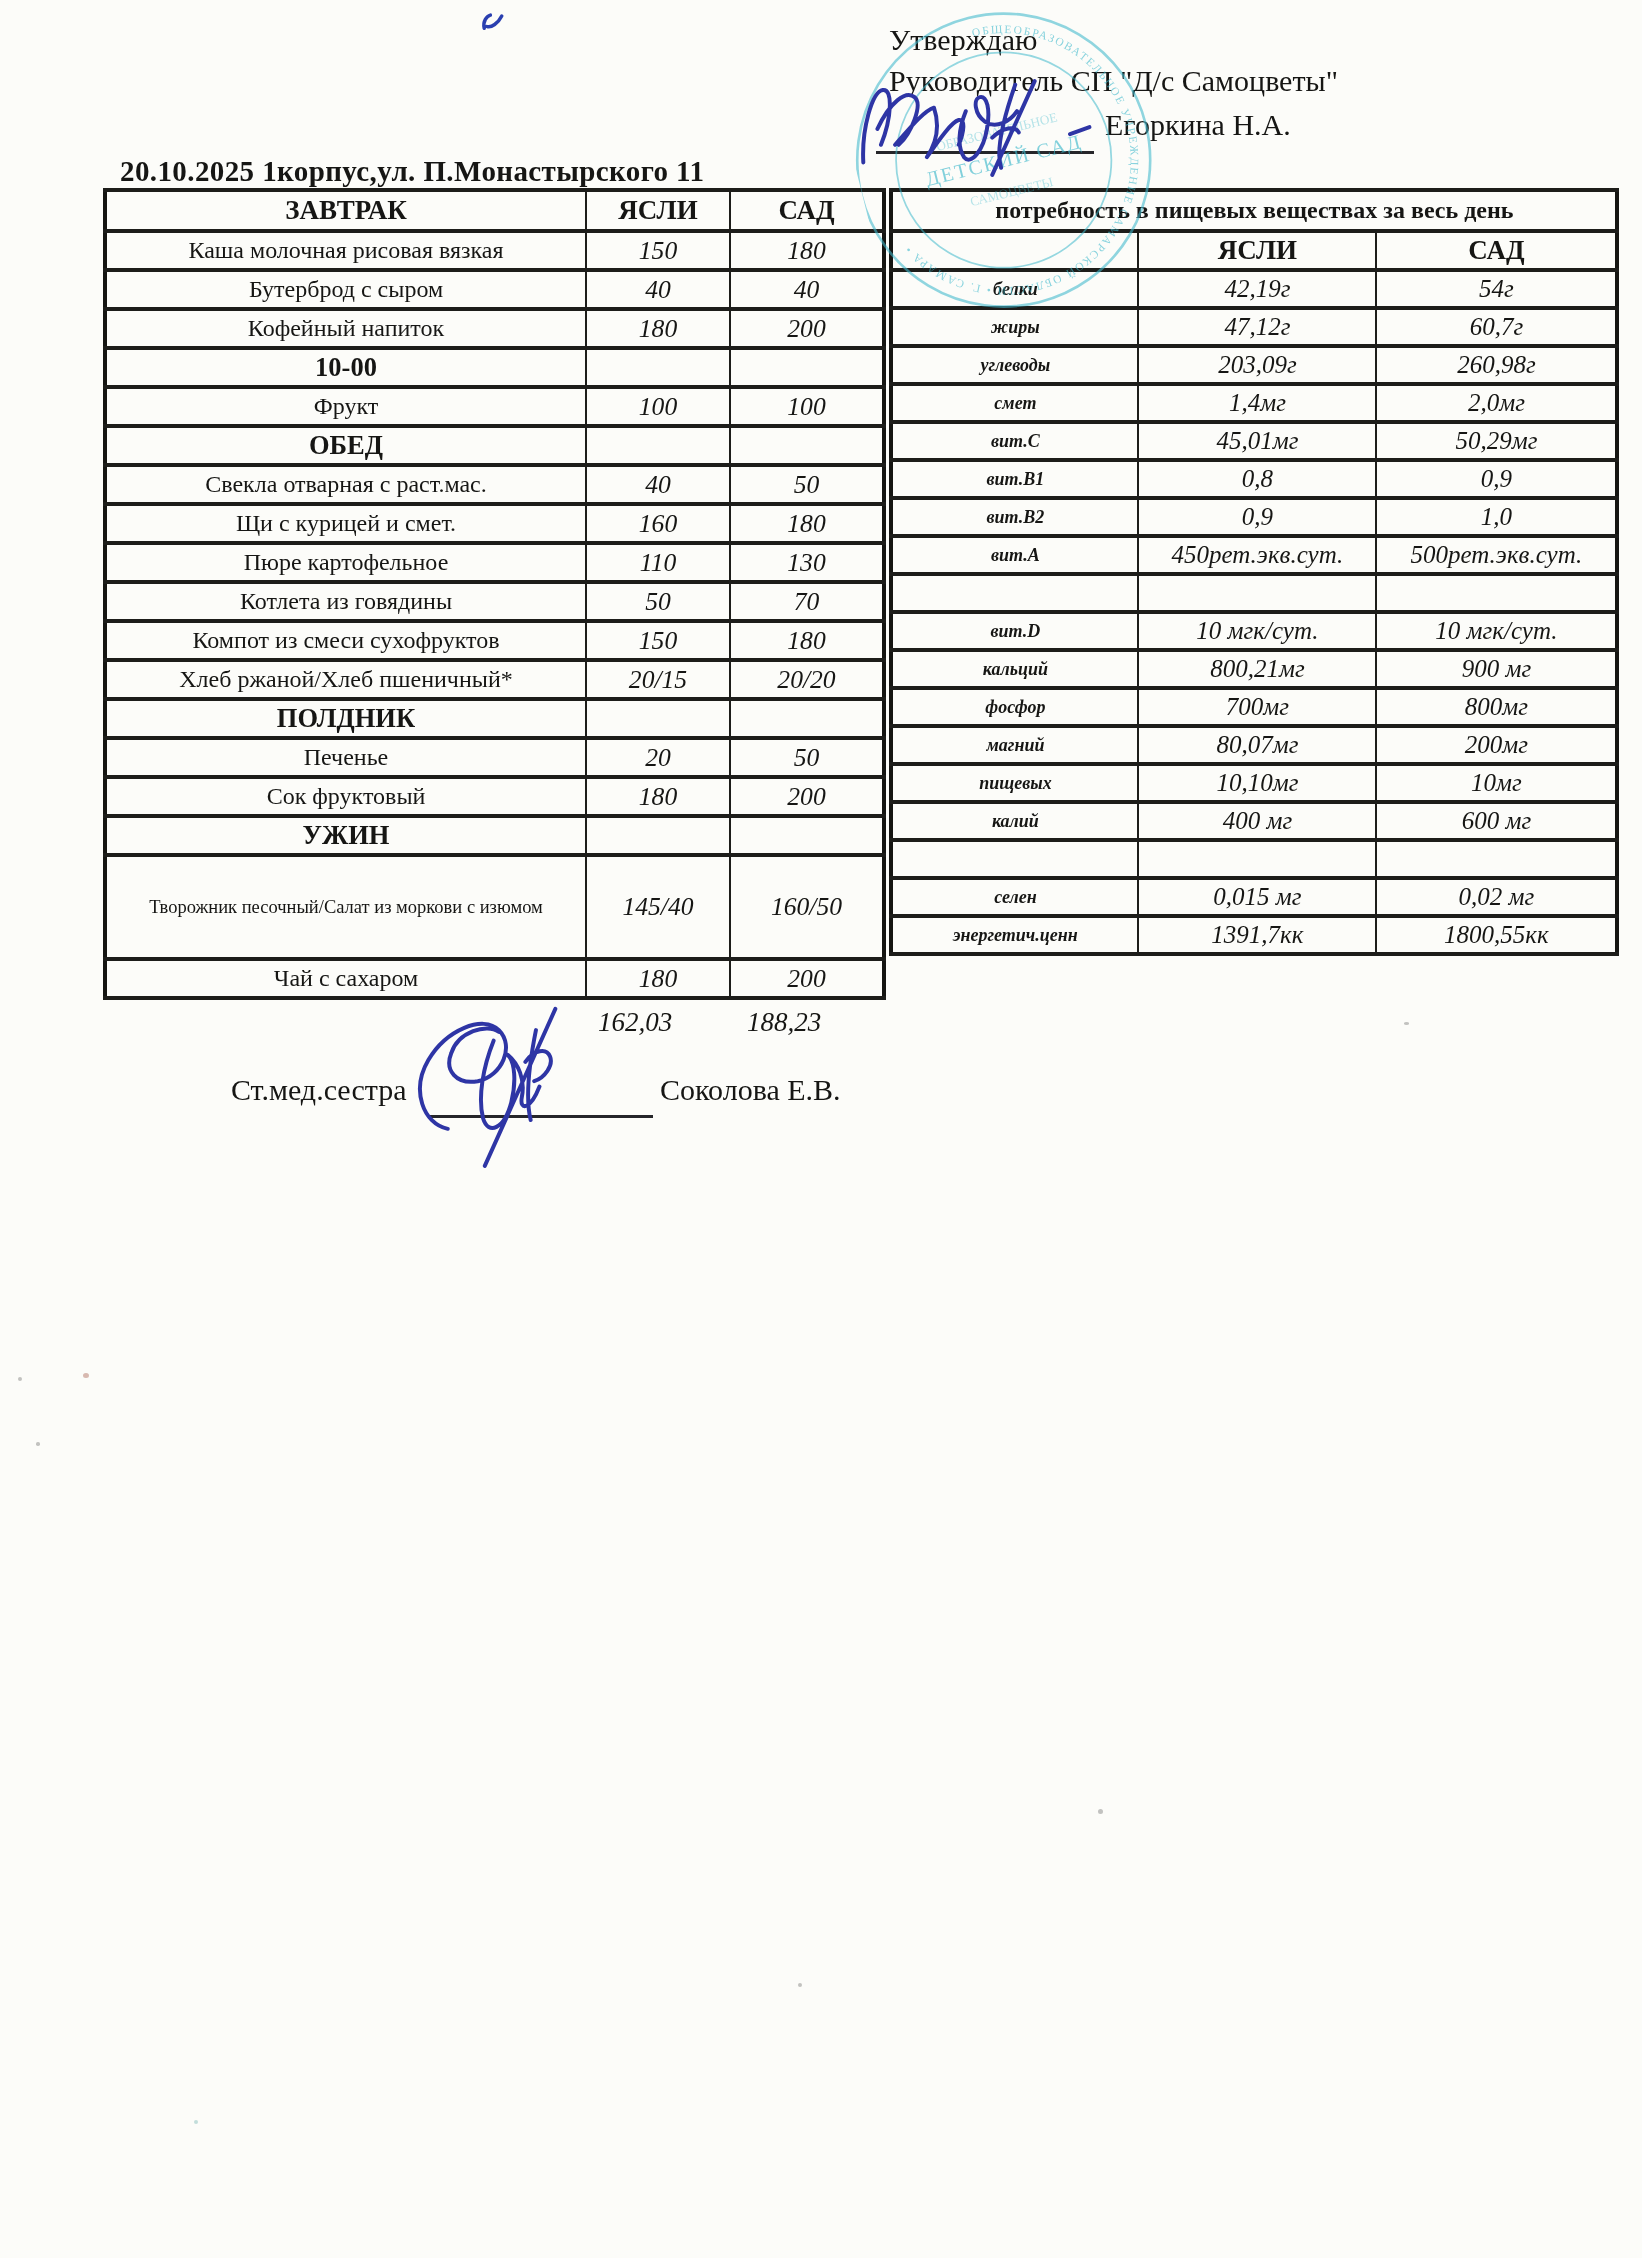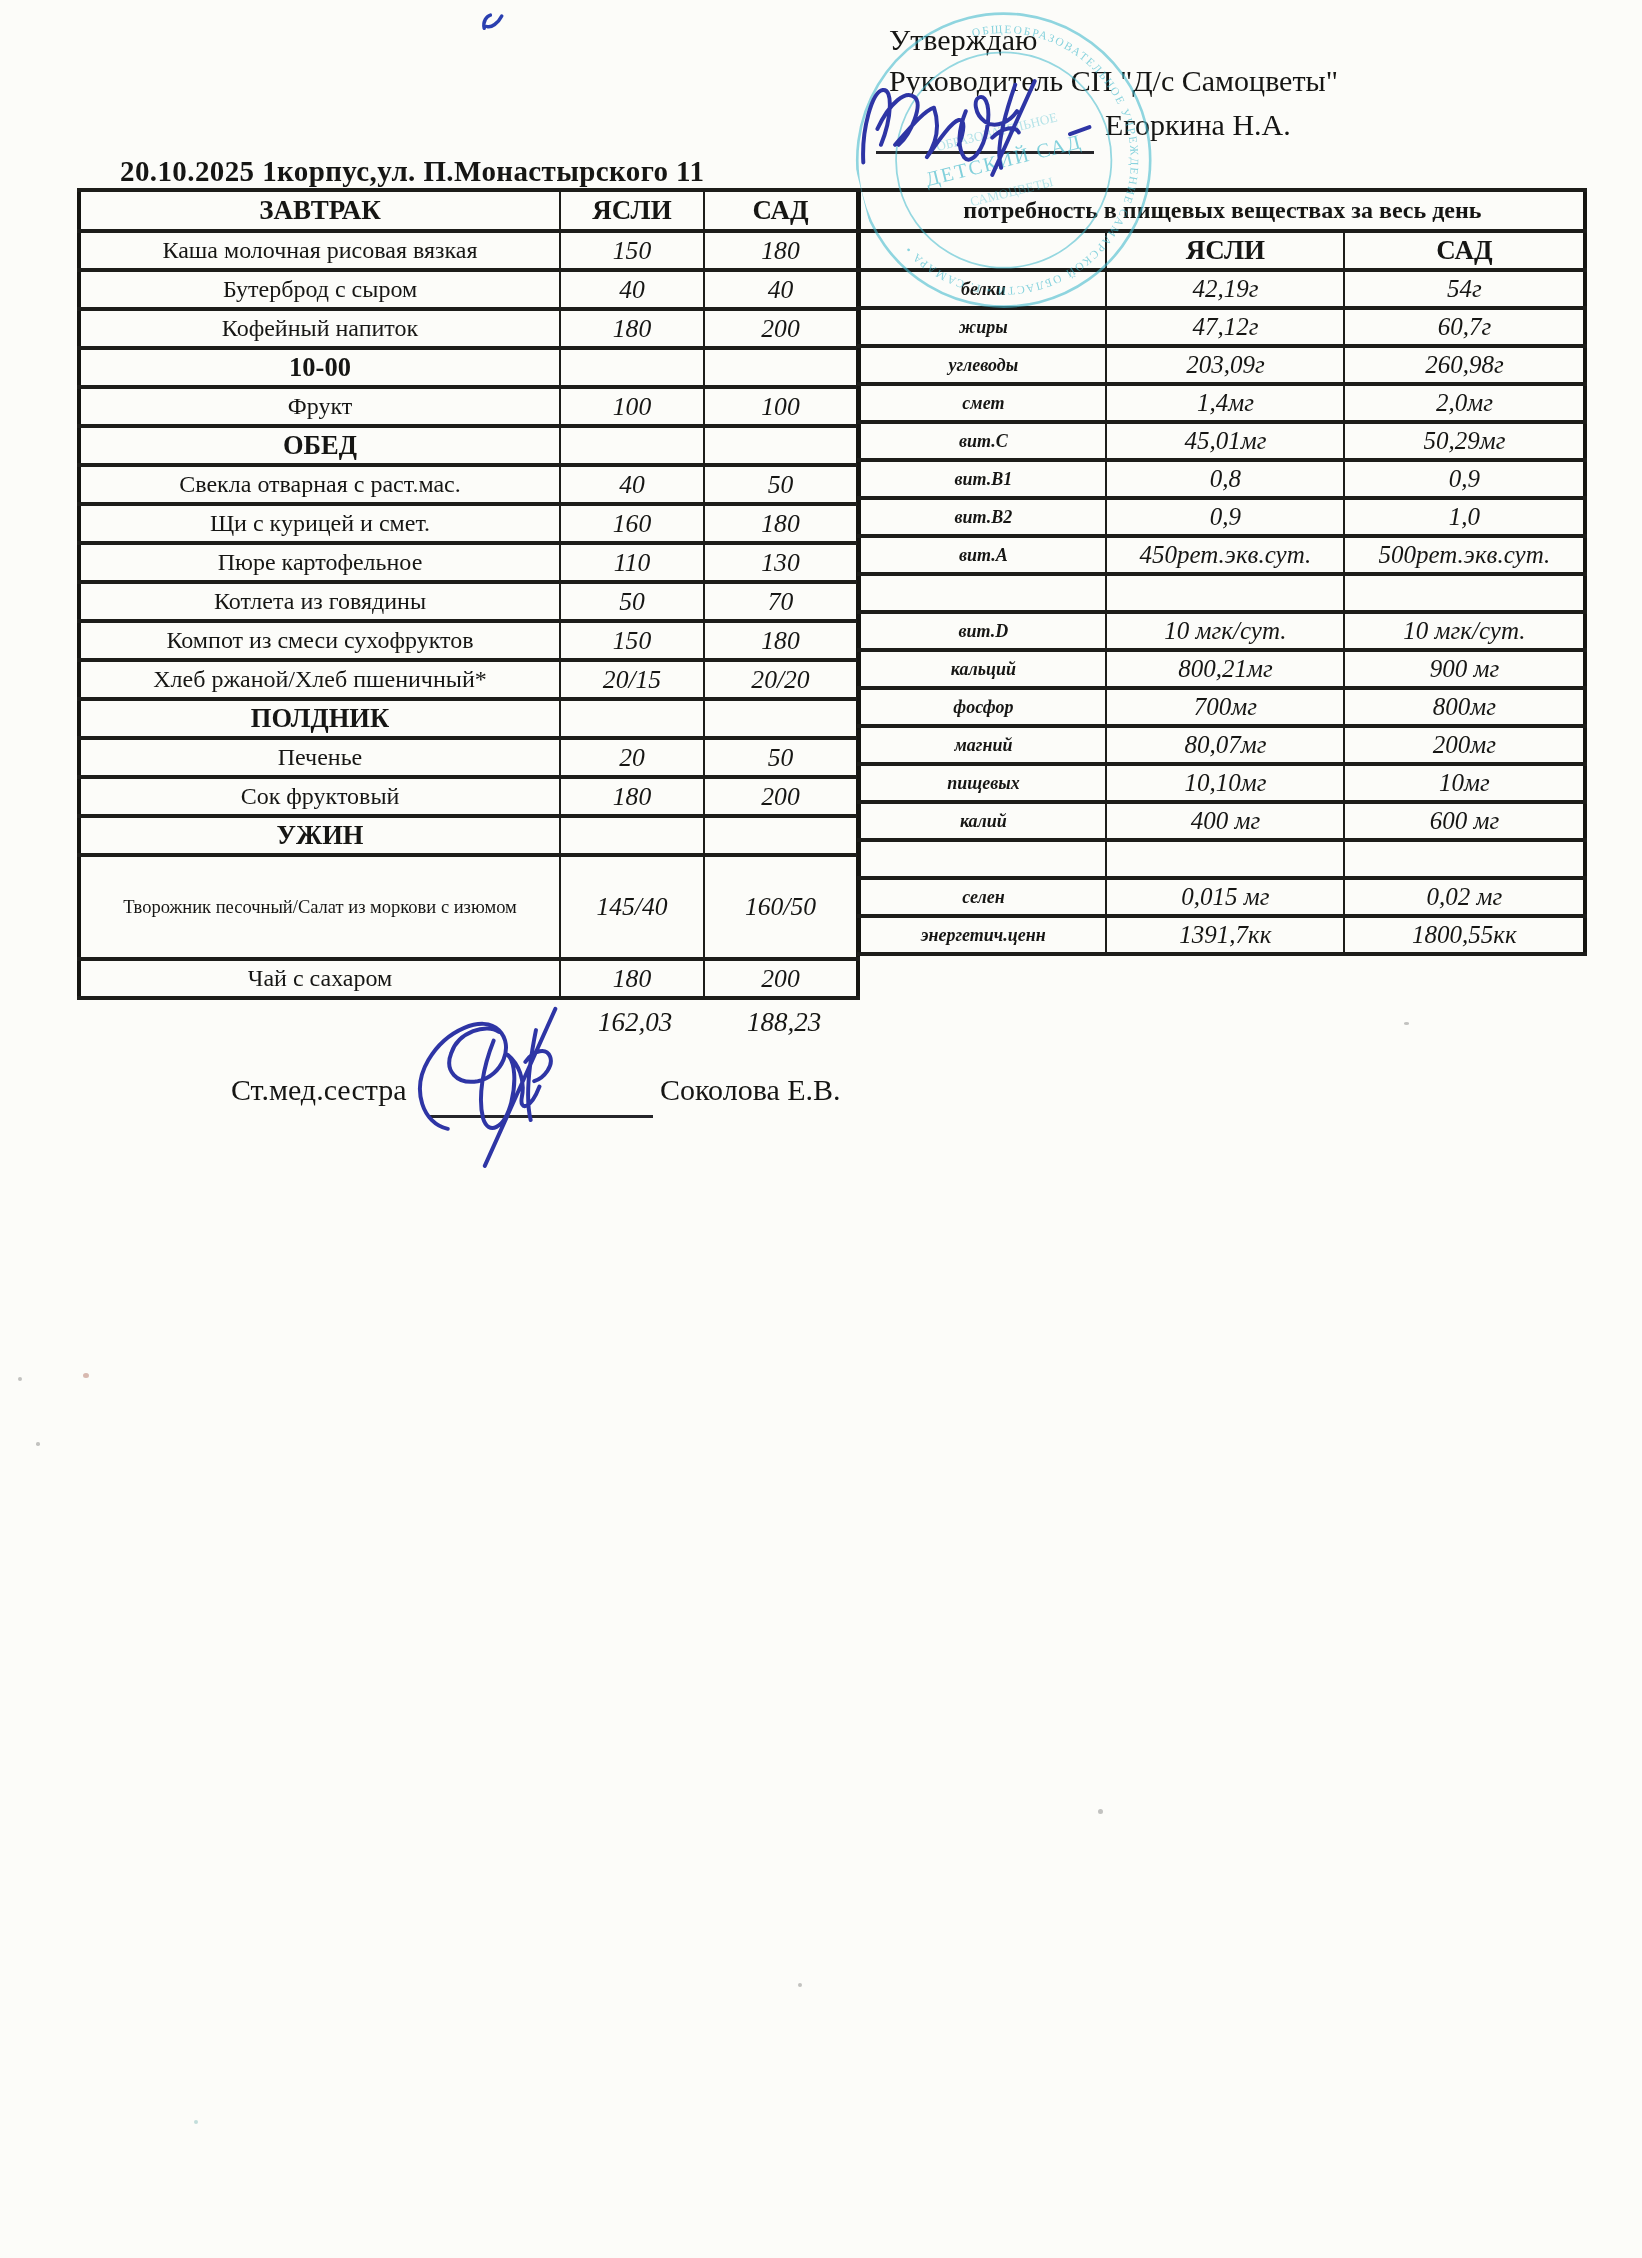--- a/index.html
+++ b/index.html
@@ -15,21 +15,21 @@
   .approve-line   { font-size:30px; line-height:1.1; white-space:nowrap; z-index:3; }
   .signer-line    { font-size:30px; white-space:nowrap; z-index:3; }
   .sig-underline  { background:#26262a; height:2.6px; z-index:3; }
   .stamp          { z-index:4; pointer-events:none; opacity:.68; transform:rotate(-14deg); }
   .bluesig        { z-index:5; pointer-events:none; }
 
   
   .date-line { font-size:29px; font-weight:bold; letter-spacing:0.4px; white-space:nowrap; z-index:3; }
 
   
-  .tables { left:77px; top:188px; display:flex; z-index:2; }
+  .tables { left:103px; top:188px; display:flex; z-index:2;gap:6px; }
   table { border-collapse:collapse; table-layout:fixed; }
   table.menu { width:778px; height:812px; }
   table.nutr { width:726px; height:628px; margin-left:-2.6px; }
   td,th {
     border:2.6px solid #1d1d1a;
     border-top-width:4.4px; border-bottom-width:4.4px;
     padding:0 3.5px; text-align:center; vertical-align:middle;
     white-space:nowrap; overflow:hidden;
   }
   table { border:4.4px solid #151512; }

